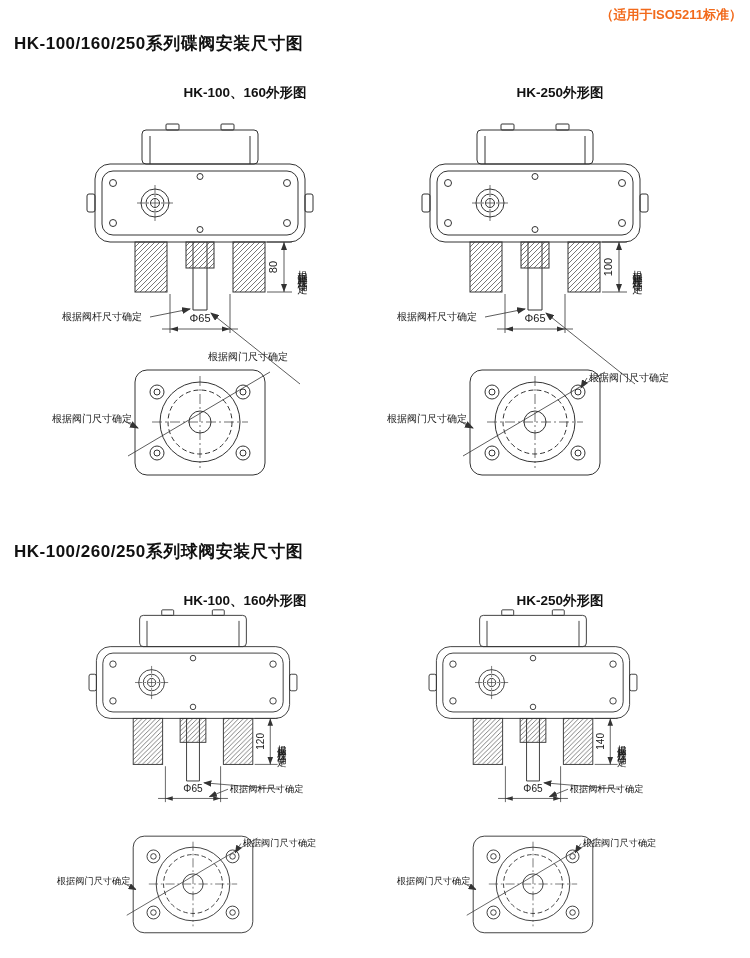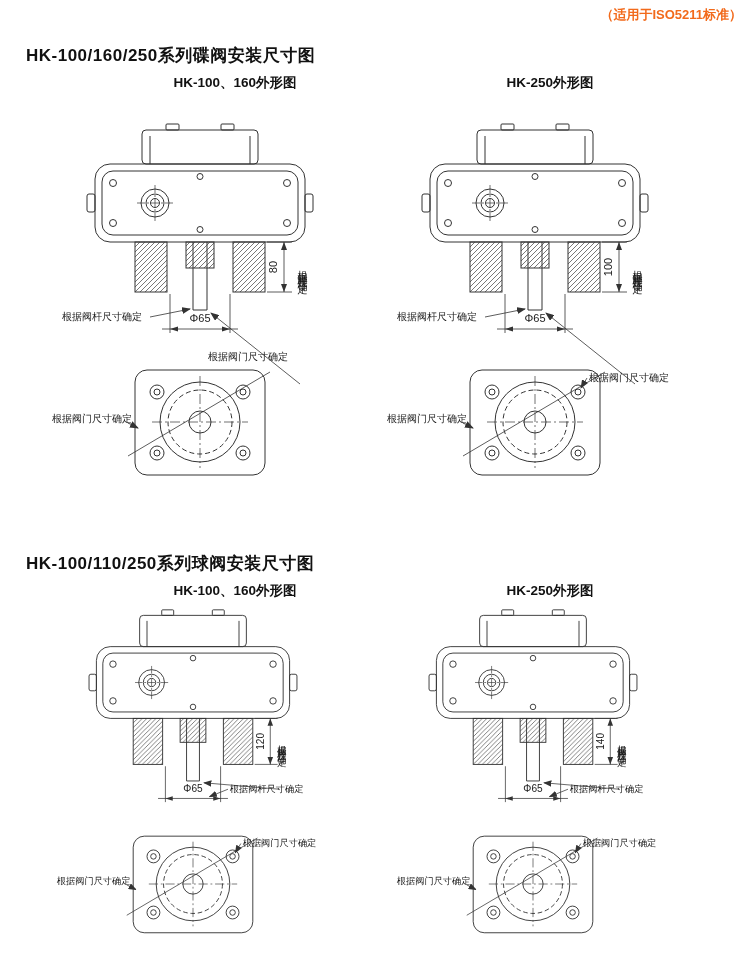--- a/index.html
+++ b/index.html
@@ -2,22 +2,22 @@
 <html><head>
 <meta charset="utf-8">
 <style>
   html,body{margin:0;padding:0;background:#fff;}
   .page{position:relative;width:750px;height:958px;background:#fff;overflow:hidden;
         font-family:"Liberation Sans","DejaVu Sans",sans-serif;color:#111;}
   .badge{position:absolute;top:6px;right:8px;font-size:13px;font-weight:bold;color:#f26a1b;}
   .sec{position:absolute;left:0;width:750px;}
   .sec1{top:0;height:510px;}
   .sec2{top:508px;height:450px;}
-  .sec-title{position:absolute;left:10px;top:28px;margin:16px;font-size:17px;font-weight:bold;letter-spacing:.5px;}
-  .sub{position:absolute;top:74px;margin:0;font-size:13.5px;font-weight:bold;text-align:center;}
+  .sec-title{position:absolute;left:10px;top:28px;margin:4px;font-size:17px;font-weight:bold;letter-spacing:.5px;}
+  .sub{position:absolute;top:74px;margin:10px;font-size:13.5px;font-weight:bold;text-align:center;}
   .subL{left:120px;width:230px;}
   .subR{left:435px;width:230px;}
   .unit{position:absolute;width:320px;height:380px;}
   .sec1 .uL{left:50px;top:122px;}
   .sec1 .uR{left:385px;top:122px;}
   .sec2 .uL{left:55px;top:100px;transform:scale(.92);transform-origin:top left;}
   .sec2 .uR{left:395px;top:100px;transform:scale(.92);transform-origin:top left;}
   svg.draw{position:absolute;left:0;top:0;}
   .ld{stroke:#333;stroke-width:.8;fill:none;}
   .lbl{position:absolute;font-size:10px;color:#1a1a1a;white-space:nowrap;line-height:12px;}
@@ -144,21 +144,21 @@
       <span class="lbl stemL">根据阀杆尺寸确定</span>
       <span class="lbl phi">Φ65</span>
       <span class="lbl hdim">100</span>
       <span class="lbl vstem">根据阀杆尺寸确定</span>
       <span class="lbl flgTop">根据阀门尺寸确定</span>
       <span class="lbl flgSide">根据阀门尺寸确定</span>
     </div>
   </div>
 
   <div class="sec sec2">
-    <h1 class="sec-title">HK-100/110/250系列球阀安装尺寸图</h1>
+    <h1 class="sec-title">HK-100/260/250系列球阀安装尺寸图</h1>
     <div class="sub subL">HK-100、160外形图</div>
     <div class="sub subR">HK-250外形图</div>
 
     <div class="unit uL pos-right">
       <svg class="draw" viewBox="0 0 320 380" width="320" height="380">
         <use href="#actuator-sym"></use>
         <use href="#flange-sym" x="60" y="246"></use>
         <line class="ld" x1="188" y1="197" x2="168" y2="205" marker-end="url(#arr)"></line>
         <line class="ld" x1="244" y1="197" x2="162" y2="190" marker-end="url(#arr)"></line>
         <line class="ld" x1="78" y1="301" x2="88" y2="306" marker-end="url(#arr)"></line>

